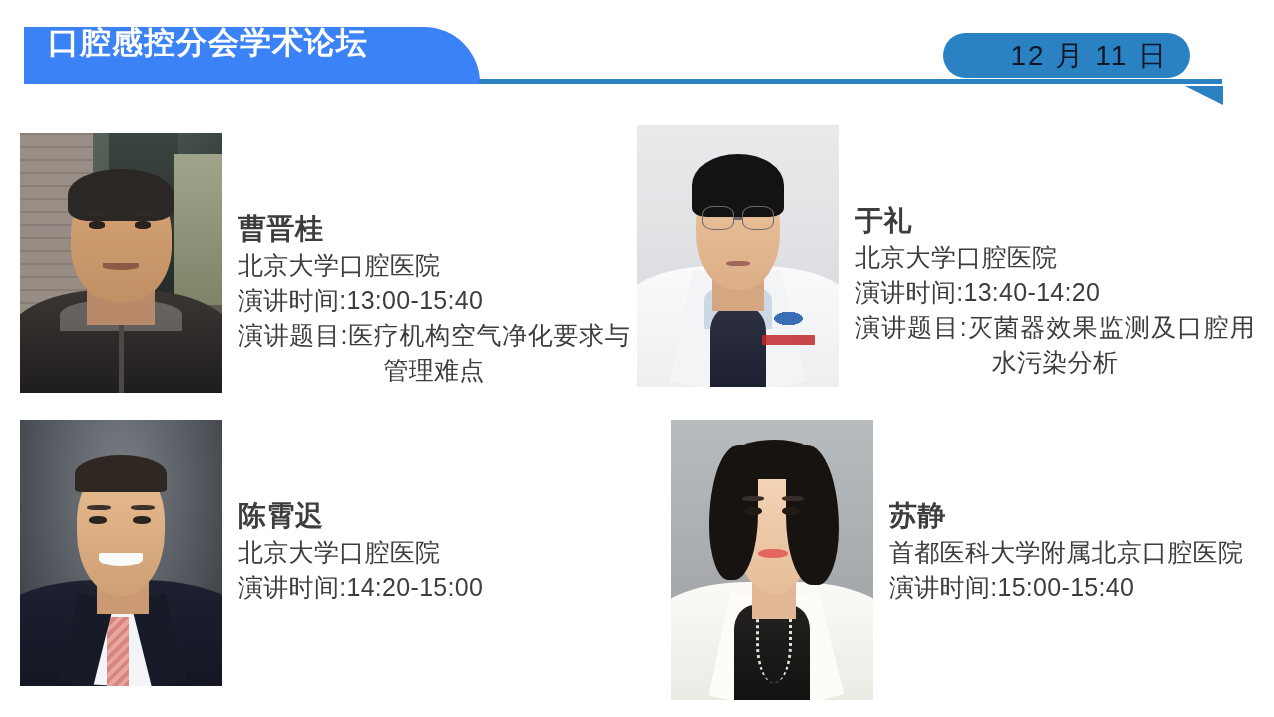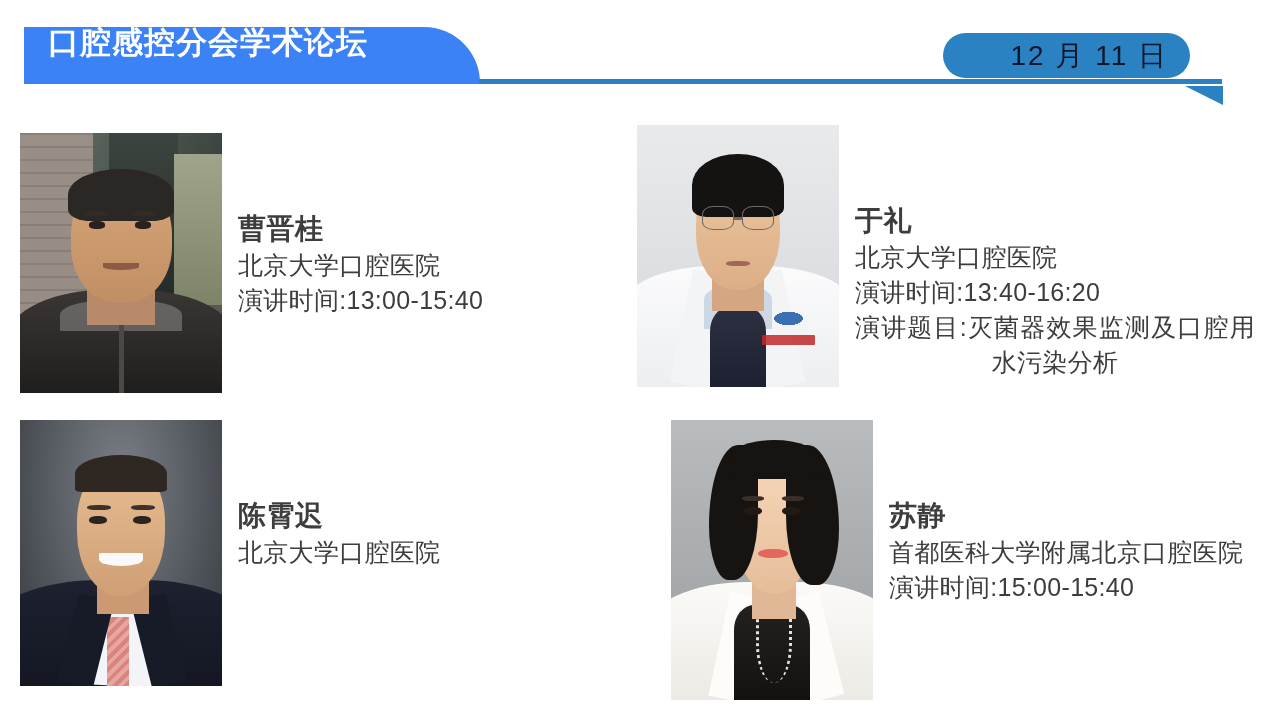--- a/index.html
+++ b/index.html
@@ -282,20 +282,21 @@
       <div class="p1-brow-l"></div>
         <div class="p1-brow-r"></div>
       <div class="p1-eye-l"></div>
         <div class="p1-eye-r"></div>
         <div class="p1-mouth"></div>
     </div>
     <div class="info">
       <div class="speaker-name">曹晋桂</div>
       <div class="speaker-org">北京大学口腔医院</div>
       <div class="speaker-time">演讲时间:13:00-15:40</div>
+      <div class="speaker-topic">演讲题目:医疗机构空气净化要求与管理难点</div>
     </div>
   </div>
 
   <div class="speaker-card card-1">
     <div class="photo photo-2">
       <div class="ph p2-bg"></div>
       <div class="p2-coat"></div>
         <div class="p2-lapel-l"></div>
         <div class="p2-lapel-r"></div>
       <div class="p2-shirt"></div>
@@ -306,21 +307,21 @@
       <div class="p2-glass-l"></div>
         <div class="p2-glass-r"></div>
         <div class="p2-bridge"></div>
       <div class="p2-mouth"></div>
       <div class="p2-logo"></div>
         <div class="p2-logo-txt"></div>
     </div>
     <div class="info info-wide">
       <div class="speaker-name">于礼</div>
       <div class="speaker-org">北京大学口腔医院</div>
-      <div class="speaker-time">演讲时间:13:40-16:20</div>
+      <div class="speaker-time">演讲时间:13:40-14:20</div>
       <div class="speaker-topic">演讲题目:灭菌器效果监测及口腔用水污染分析</div>
     </div>
   </div>
 
   <div class="speaker-card card-2">
     <div class="photo photo-3">
       <div class="ph p3-bg"></div>
       <div class="p3-suit"></div>
         <div class="p3-shirt"></div>
         <div class="p3-tie"></div>
@@ -331,20 +332,21 @@
         <div class="p3-hair"></div>
       <div class="p3-brow-l"></div>
         <div class="p3-brow-r"></div>
       <div class="p3-eye-l"></div>
         <div class="p3-eye-r"></div>
         <div class="p3-smile"></div>
     </div>
     <div class="info">
       <div class="speaker-name">陈霄迟</div>
       <div class="speaker-org">北京大学口腔医院</div>
+      <div class="speaker-time">演讲时间:14:20-15:00</div>
     </div>
   </div>
 
   <div class="speaker-card card-3">
     <div class="photo photo-4">
       <div class="ph p4-bg"></div>
       <div class="p4-blazer"></div>
         <div class="p4-lapel-l"></div>
         <div class="p4-lapel-r"></div>
       <div class="p4-top"></div>

